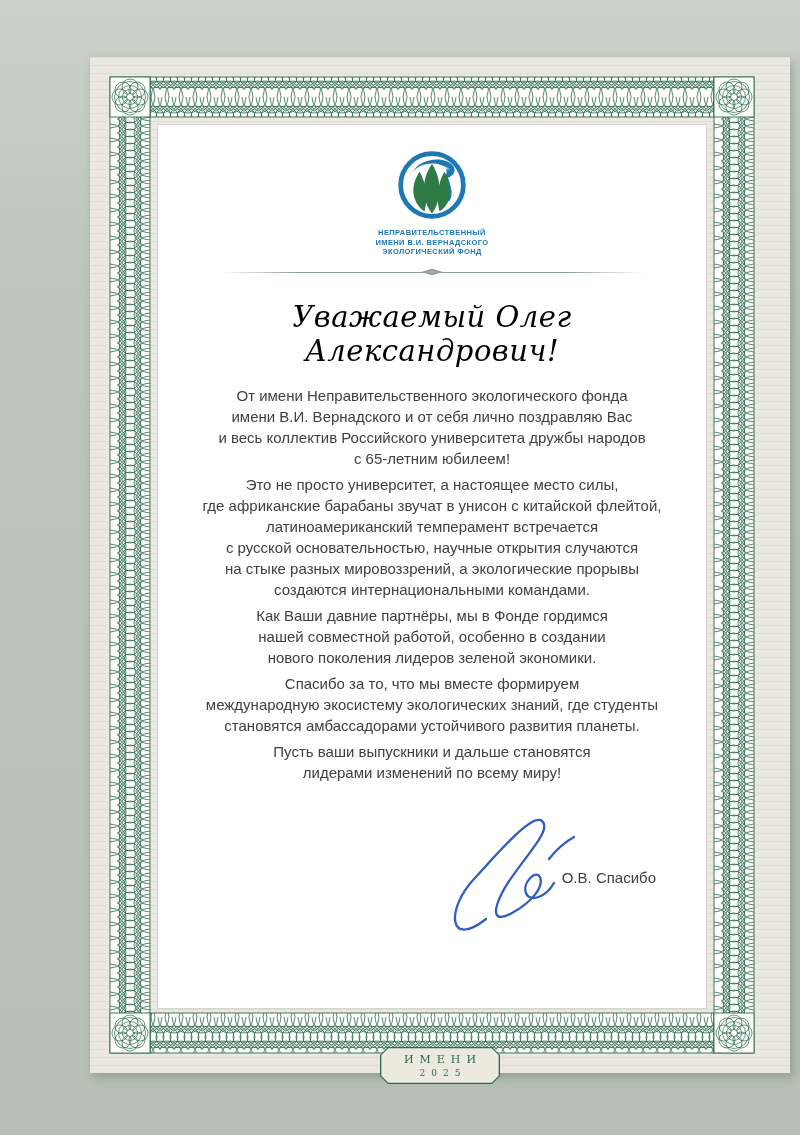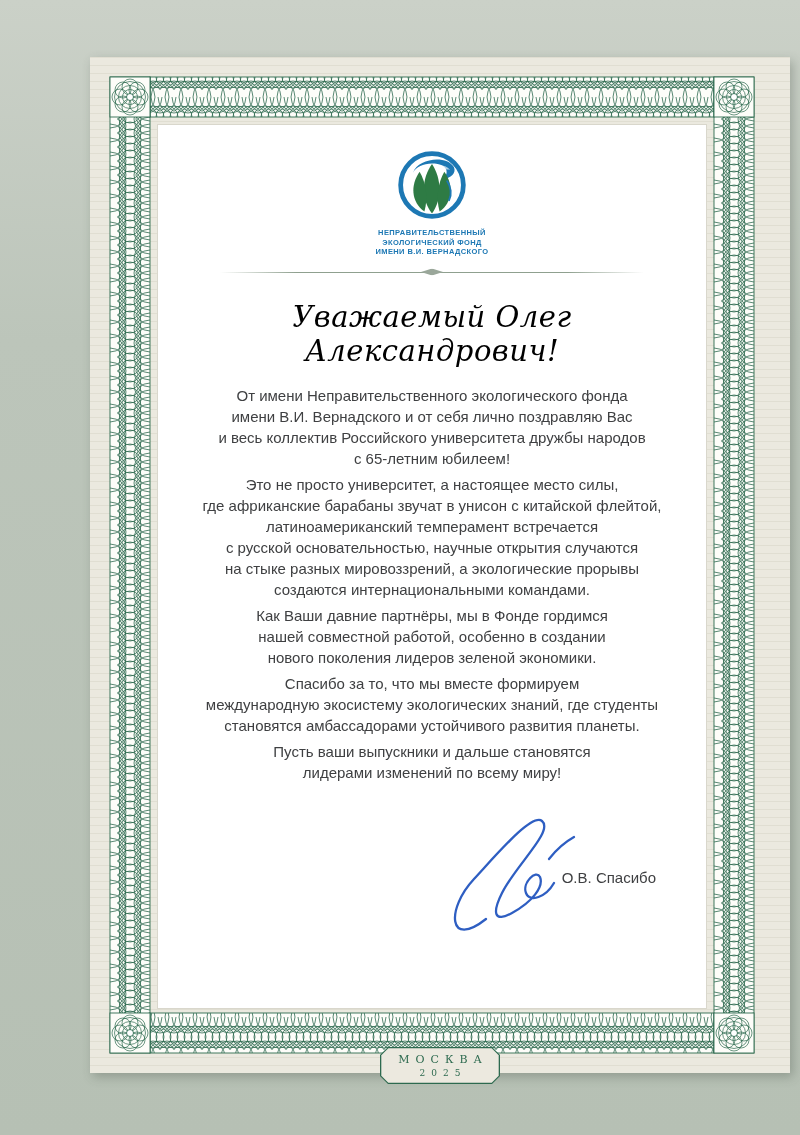--- a/index.html
+++ b/index.html
@@ -175,22 +175,22 @@
         <circle cx="42" cy="40" r="33" fill="none" stroke="#1d78b4" stroke-width="5"></circle>
         <path d="M22,27 C27,12 57,8 65,21 C68,27 62,33 53,34 C60,29 59,20 48,18 C36,16 26,20 22,27 Z" fill="#1d78b4"></path>
         <path d="M40,22 C46,18 56,18 61,24 C56,23 48,24 44,28 Z" fill="#ffffff" opacity="0.65"></path>
         <path d="M42,18 C31,33 30,55 42,70 C53,55 52,33 42,18 Z" fill="#2e7b44"></path>
         <path d="M29,26 C19,40 20,58 34,68 C38,54 36,38 29,26 Z" fill="#2e7b44"></path>
         <path d="M55,26 C65,40 64,58 50,68 C46,54 48,38 55,26 Z" fill="#2e7b44"></path>
         <path d="M58,36 C62,42 63,50 60,56" fill="none" stroke="#1d78b4" stroke-width="2" stroke-linecap="round"></path>
       </svg>
       <div class="logo-text">
         <div>НЕПРАВИТЕЛЬСТВЕННЫЙ</div>
+        <div>ИМЕНИ В.И. ВЕРНАДСКОГО</div>
         <div>ЭКОЛОГИЧЕСКИЙ ФОНД</div>
-        <div>ИМЕНИ В.И. ВЕРНАДСКОГО</div>
       </div>
     </div>
 
     <div class="divider">
       <div class="line"></div>
       <div class="diamond"></div>
     </div>
 
     <div class="greeting">Уважаемый Олег Александрович!</div>
 
@@ -221,18 +221,18 @@
           <path d="M40,112 C2,142 0,102 28,72 C52,46 86,6 96,14 C108,24 70,58 56,86 C46,106 48,116 66,106 C86,95 98,80 94,70 C90,62 76,76 80,86 C84,96 100,90 108,76"></path>
           <path d="M103,52 C110,43 119,35 128,30"></path>
         </g>
       </svg>
       <div class="sig-name">О.В. Спасибо</div>
     </div>
   </div>
 
   <div class="plaque">
     <div class="plaque-inner">
-      <div class="plaque-city">МОСКВА</div>
+      <div class="plaque-city">ИМЕНИ</div>
       <div class="plaque-year">2025</div>
     </div>
   </div>
 
 </div>
 
 </body></html>

